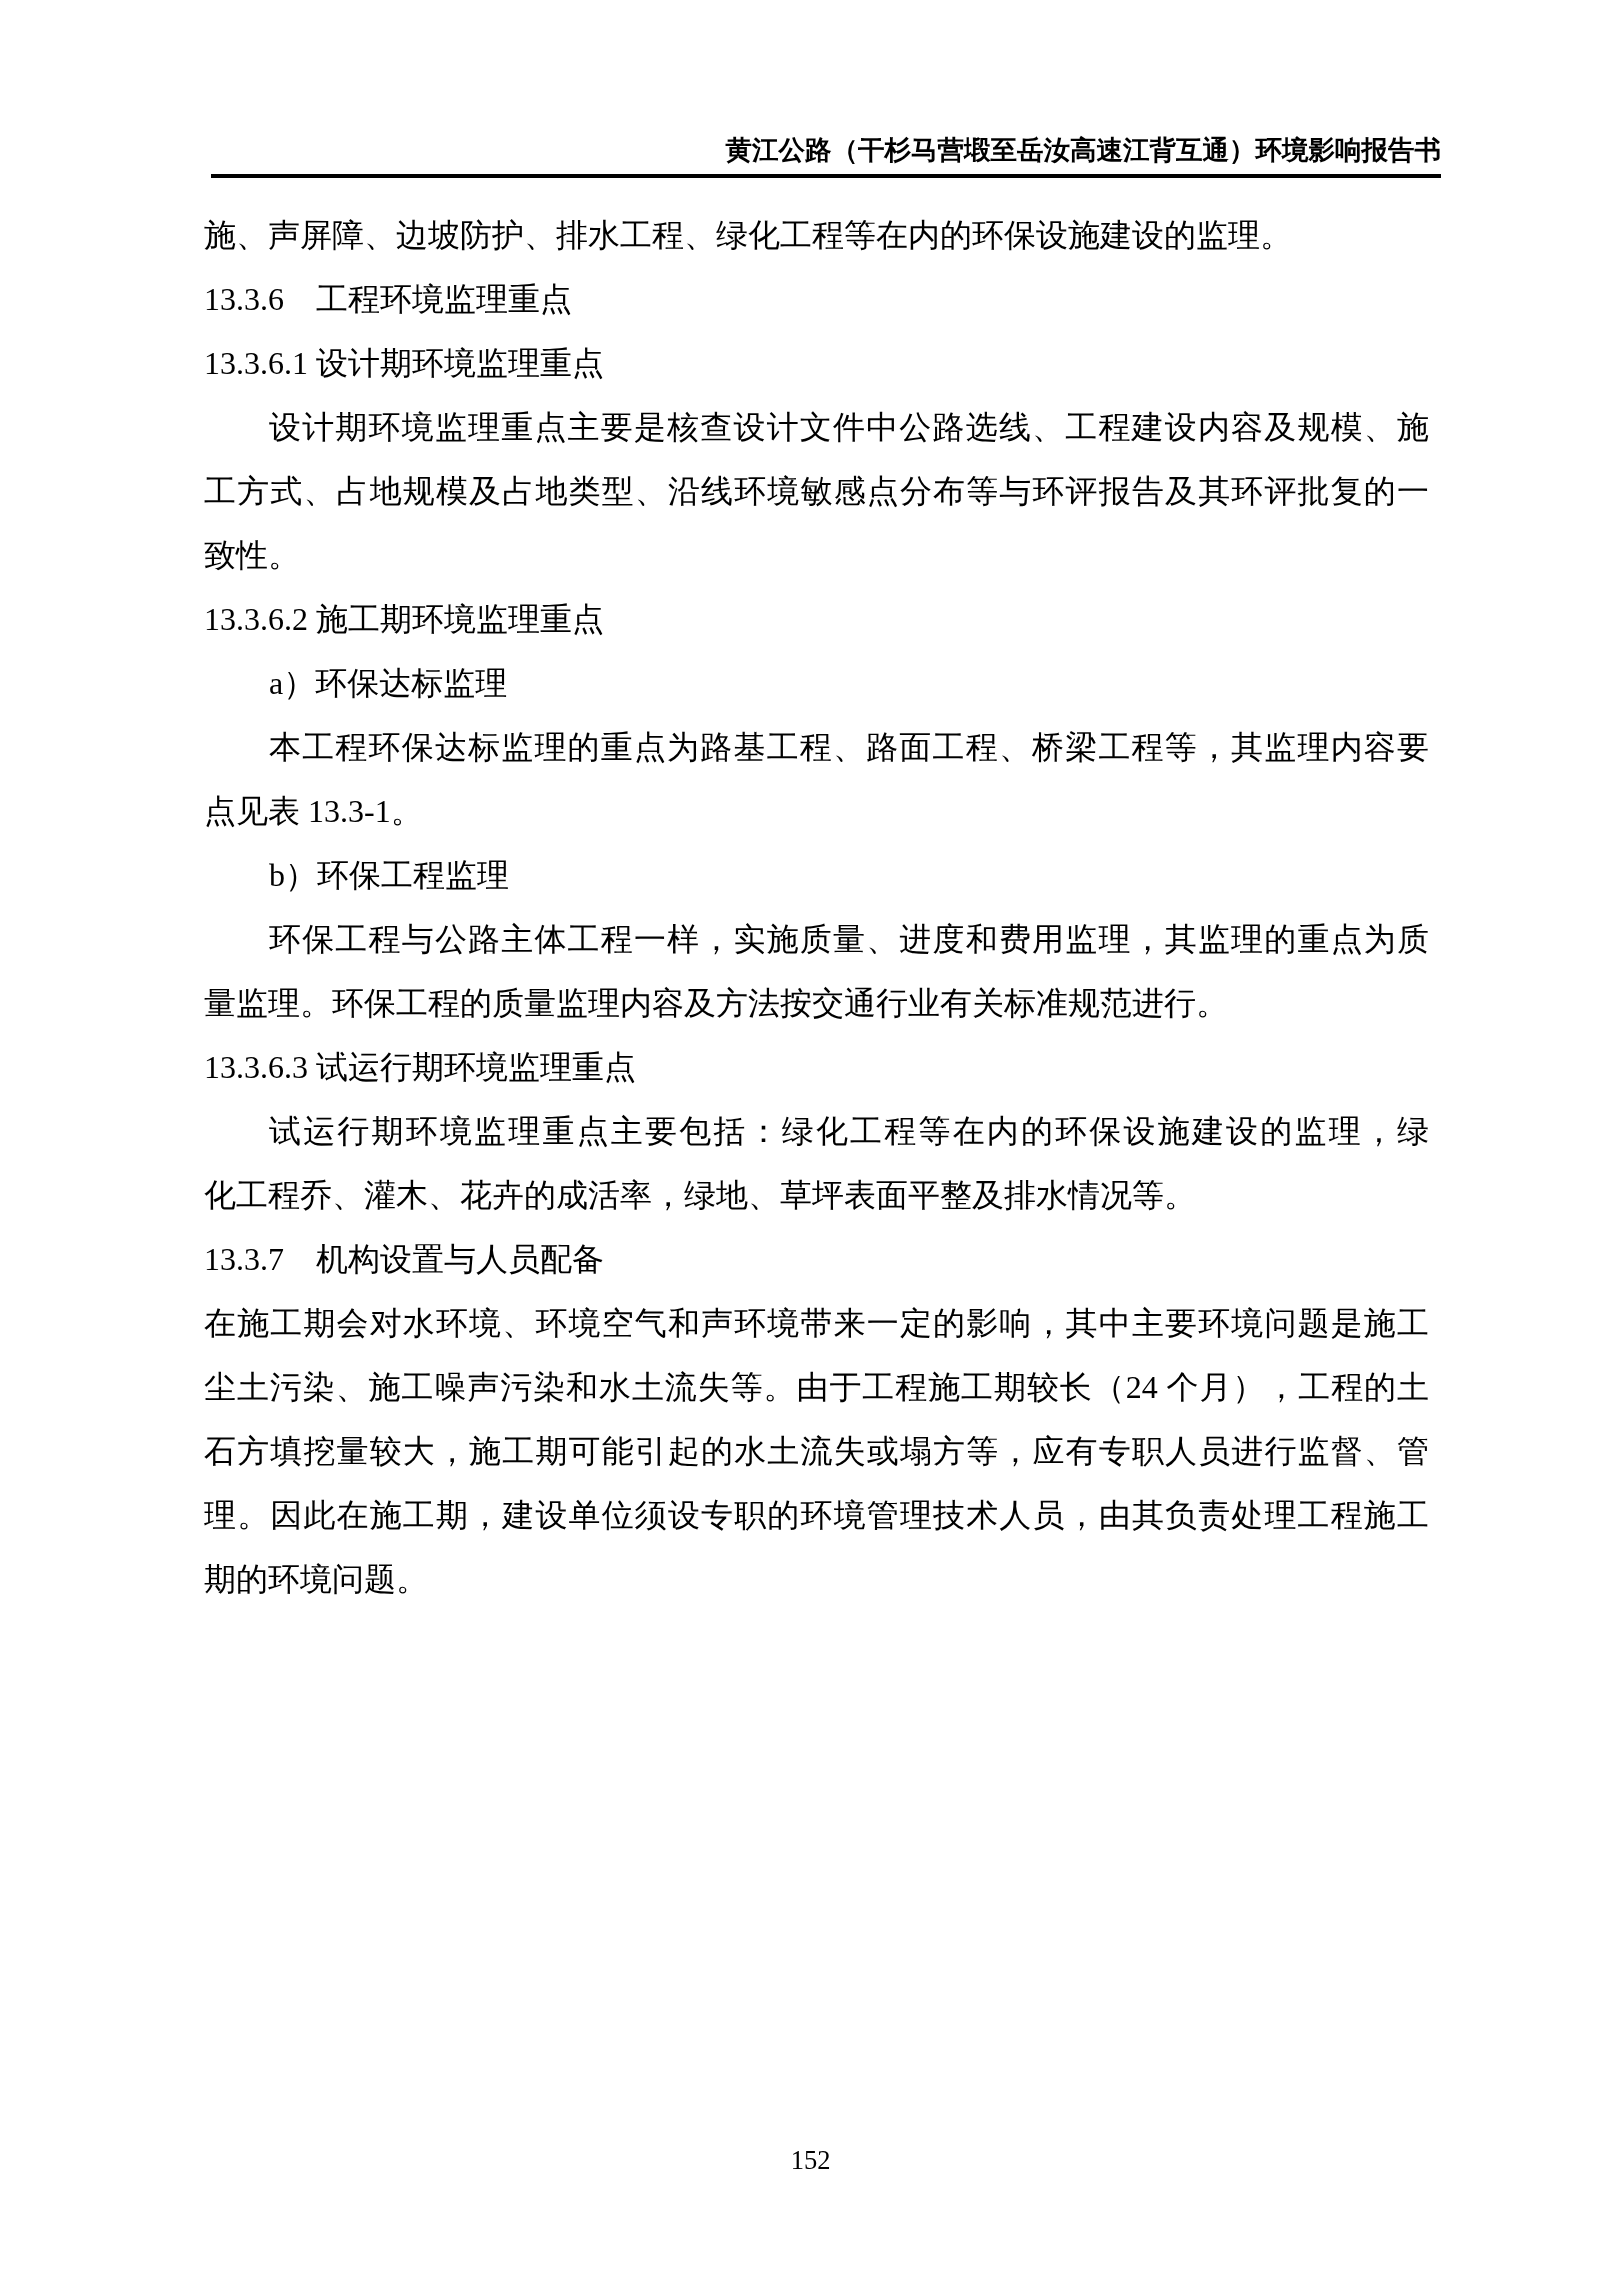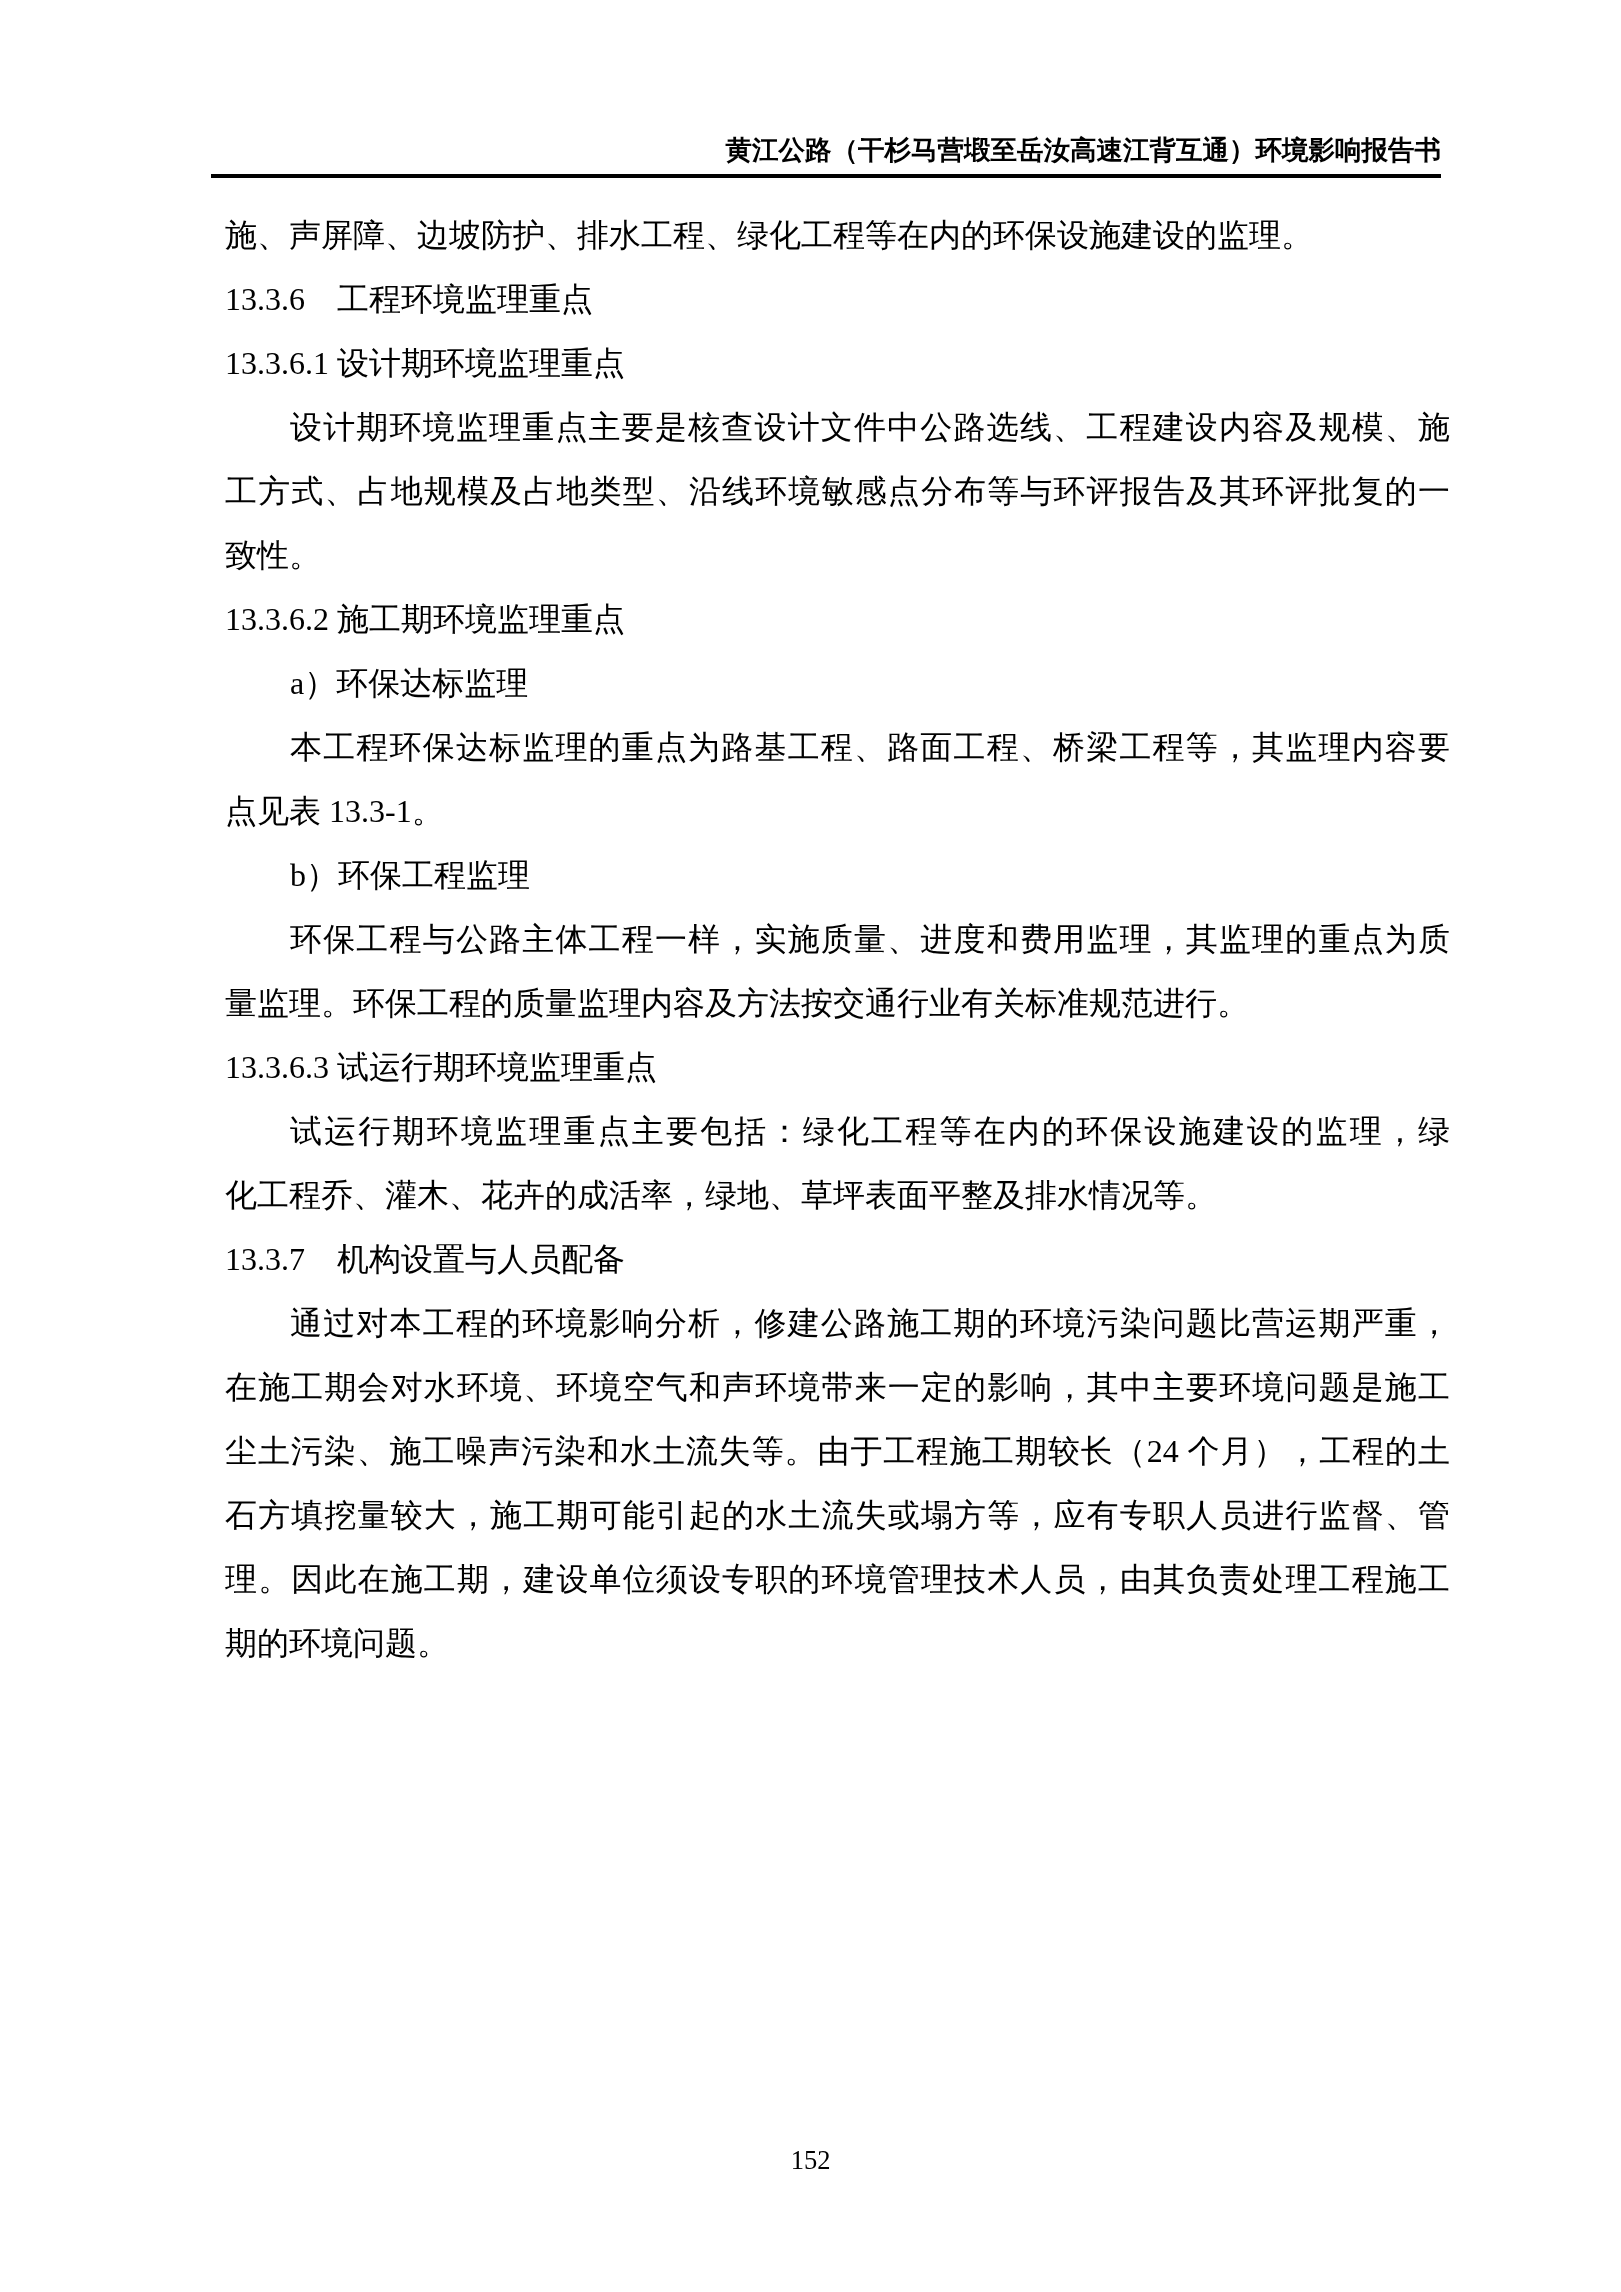--- a/index.html
+++ b/index.html
@@ -37,21 +37,21 @@
     position: absolute;
     top: 174px;
     left: 211px;
     width: 1230px;
     height: 3.9px;
     background: #000000;
   }
   .doc-body {
     position: absolute;
     top: 203px;
-    left: 225px;
+    left: 204px;
     width: 1225px;
   }
   .line {
     height: 64px;
     line-height: 64px;
     font-size: 32px;
     white-space: nowrap;
     text-align: left;
   }
   .line.indent {
@@ -96,21 +96,20 @@
       <div class="line indent">a）环保达标监理</div>
       <div class="line stretch indent">本工程环保达标监理的重点为路基工程、路面工程、桥梁工程等，其监理内容要</div>
       <div class="line">点见表 13.3-1。</div>
       <div class="line indent">b）环保工程监理</div>
       <div class="line stretch indent">环保工程与公路主体工程一样，实施质量、进度和费用监理，其监理的重点为质</div>
       <div class="line">量监理。环保工程的质量监理内容及方法按交通行业有关标准规范进行。</div>
       <div class="line heading">13.3.6.3 试运行期环境监理重点</div>
       <div class="line stretch indent">试运行期环境监理重点主要包括：绿化工程等在内的环保设施建设的监理，绿</div>
       <div class="line">化工程乔、灌木、花卉的成活率，绿地、草坪表面平整及排水情况等。</div>
       <div class="line heading">13.3.7　机构设置与人员配备</div>
-      <div class="line stretch indent">通过对本工程的环境影响分析，修建公路施工期的环境污染问题比营运期严重，</div>
       <div class="line stretch">在施工期会对水环境、环境空气和声环境带来一定的影响，其中主要环境问题是施工</div>
       <div class="line stretch">尘土污染、施工噪声污染和水土流失等。由于工程施工期较长（24 个月），工程的土</div>
       <div class="line stretch">石方填挖量较大，施工期可能引起的水土流失或塌方等，应有专职人员进行监督、管</div>
       <div class="line stretch">理。因此在施工期，建设单位须设专职的环境管理技术人员，由其负责处理工程施工</div>
       <div class="line">期的环境问题。</div>
     </main>
 
   <div class="page-footer">152</div>
 
 </div>

